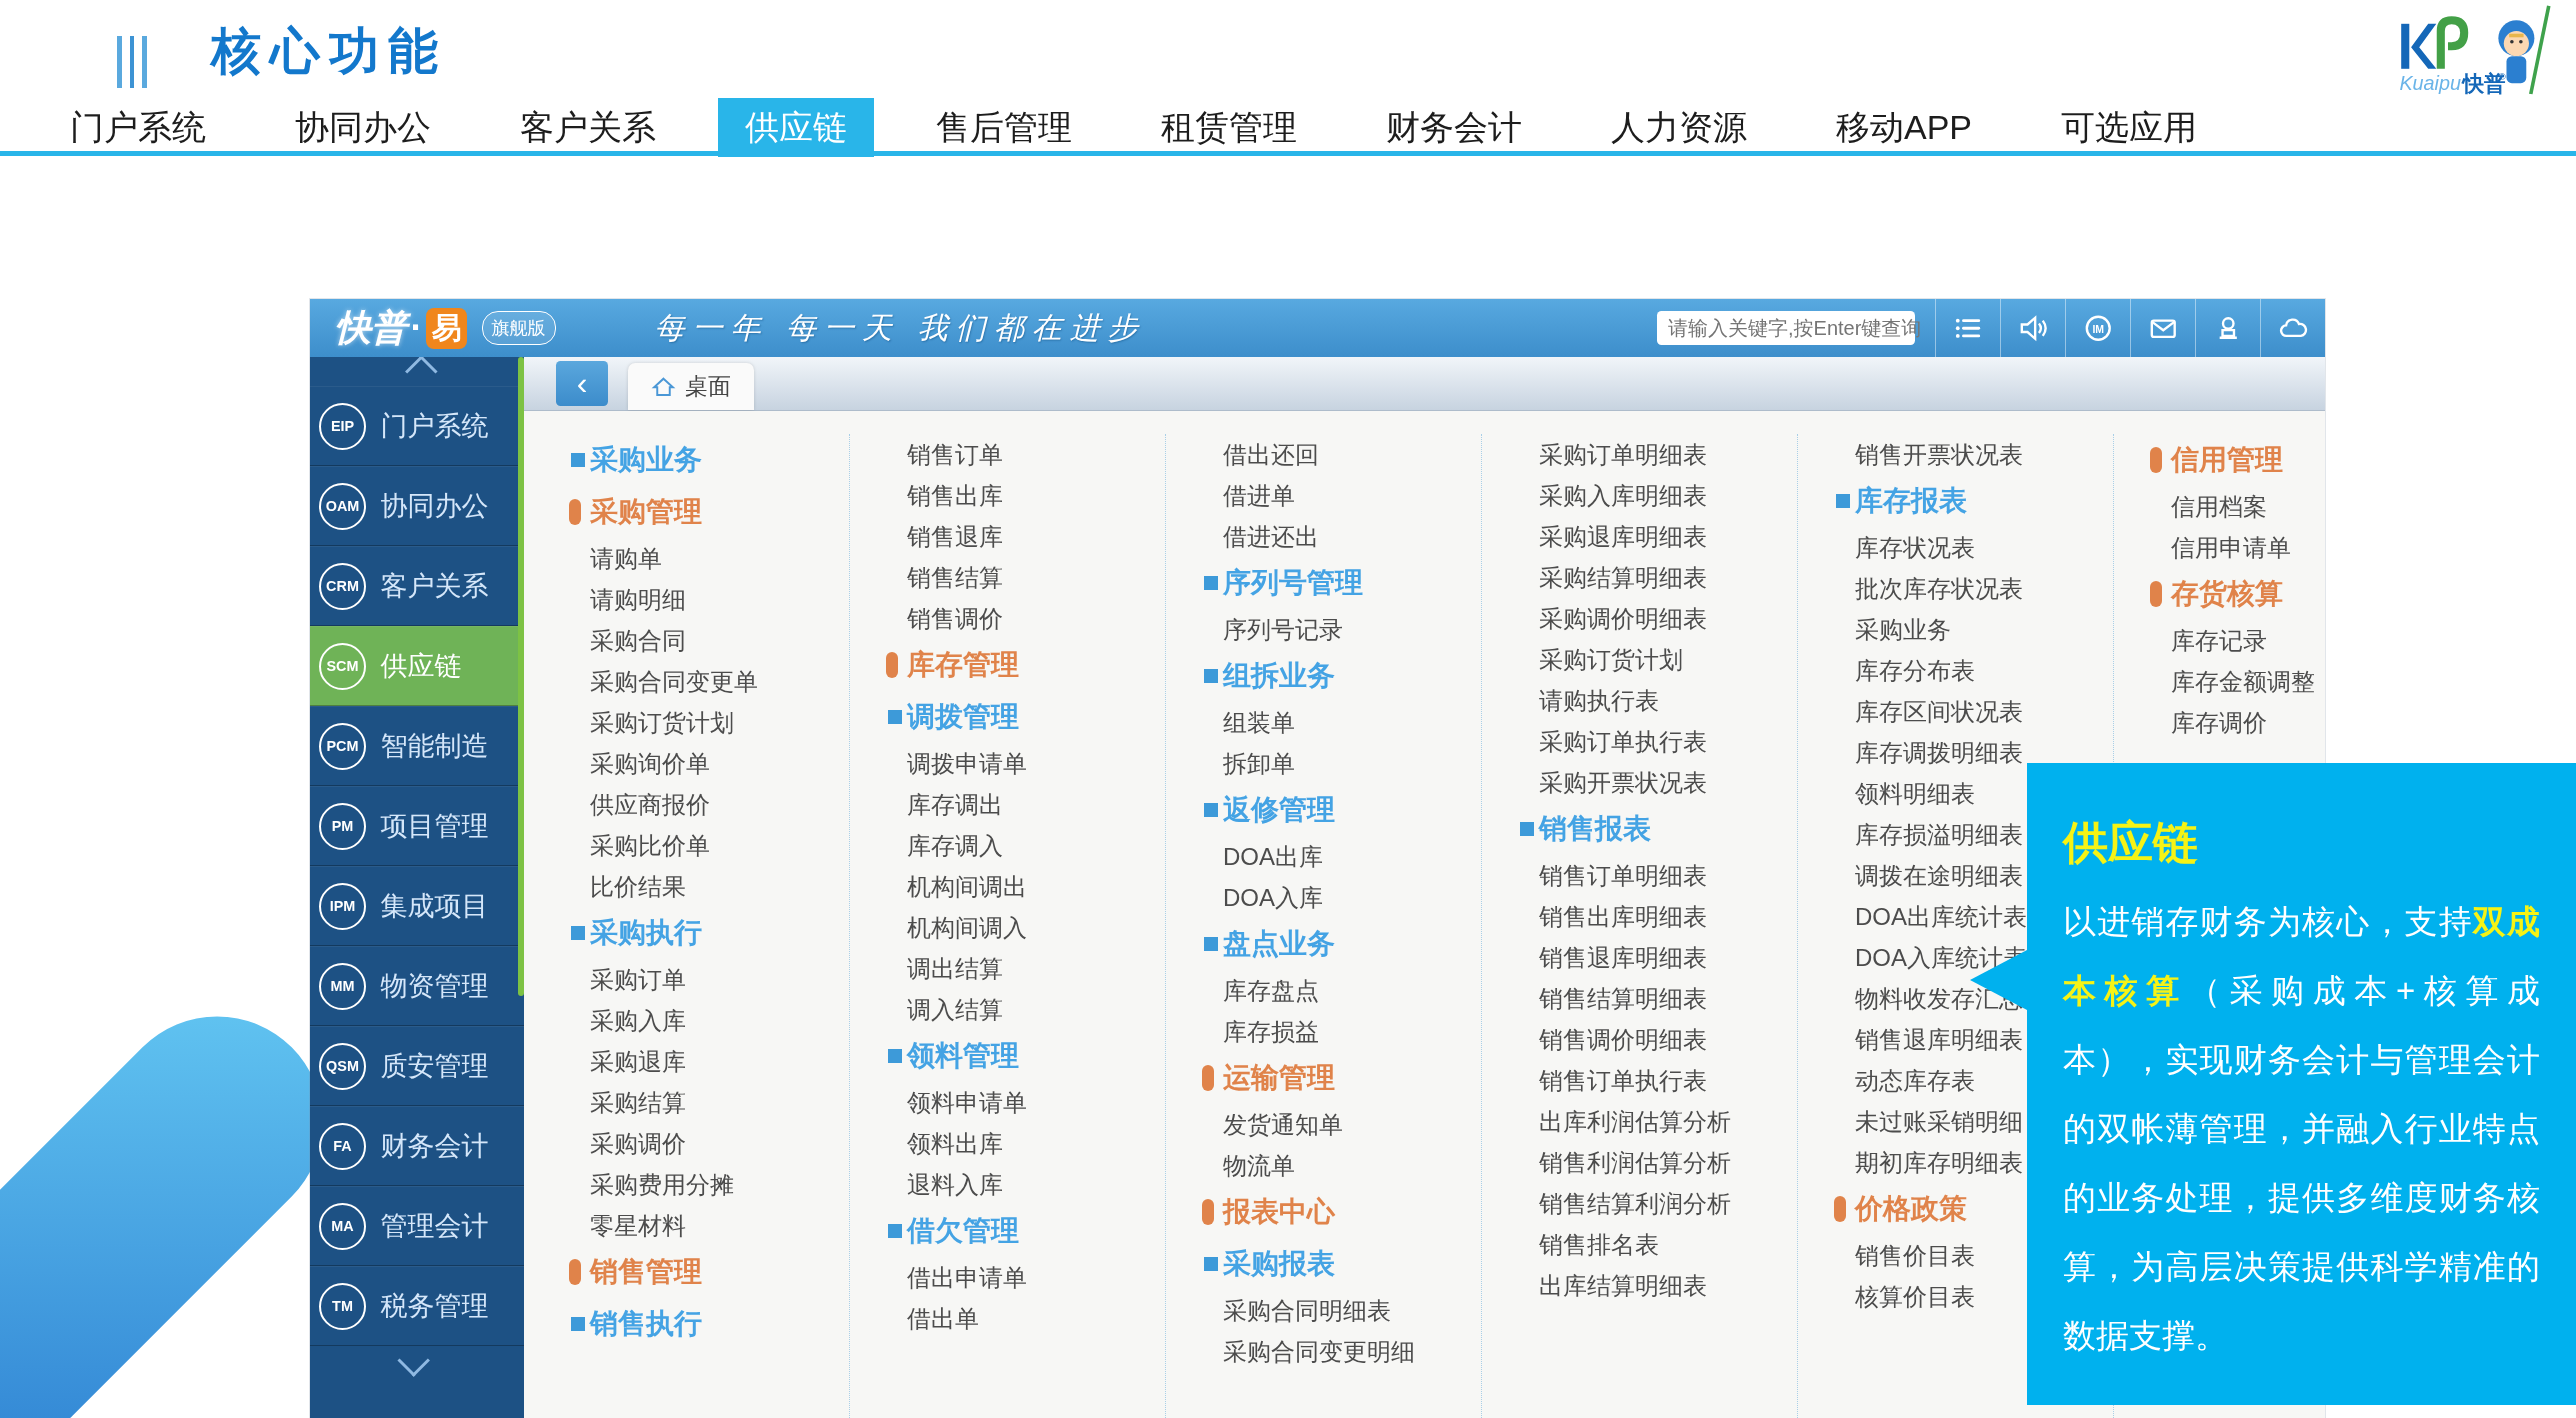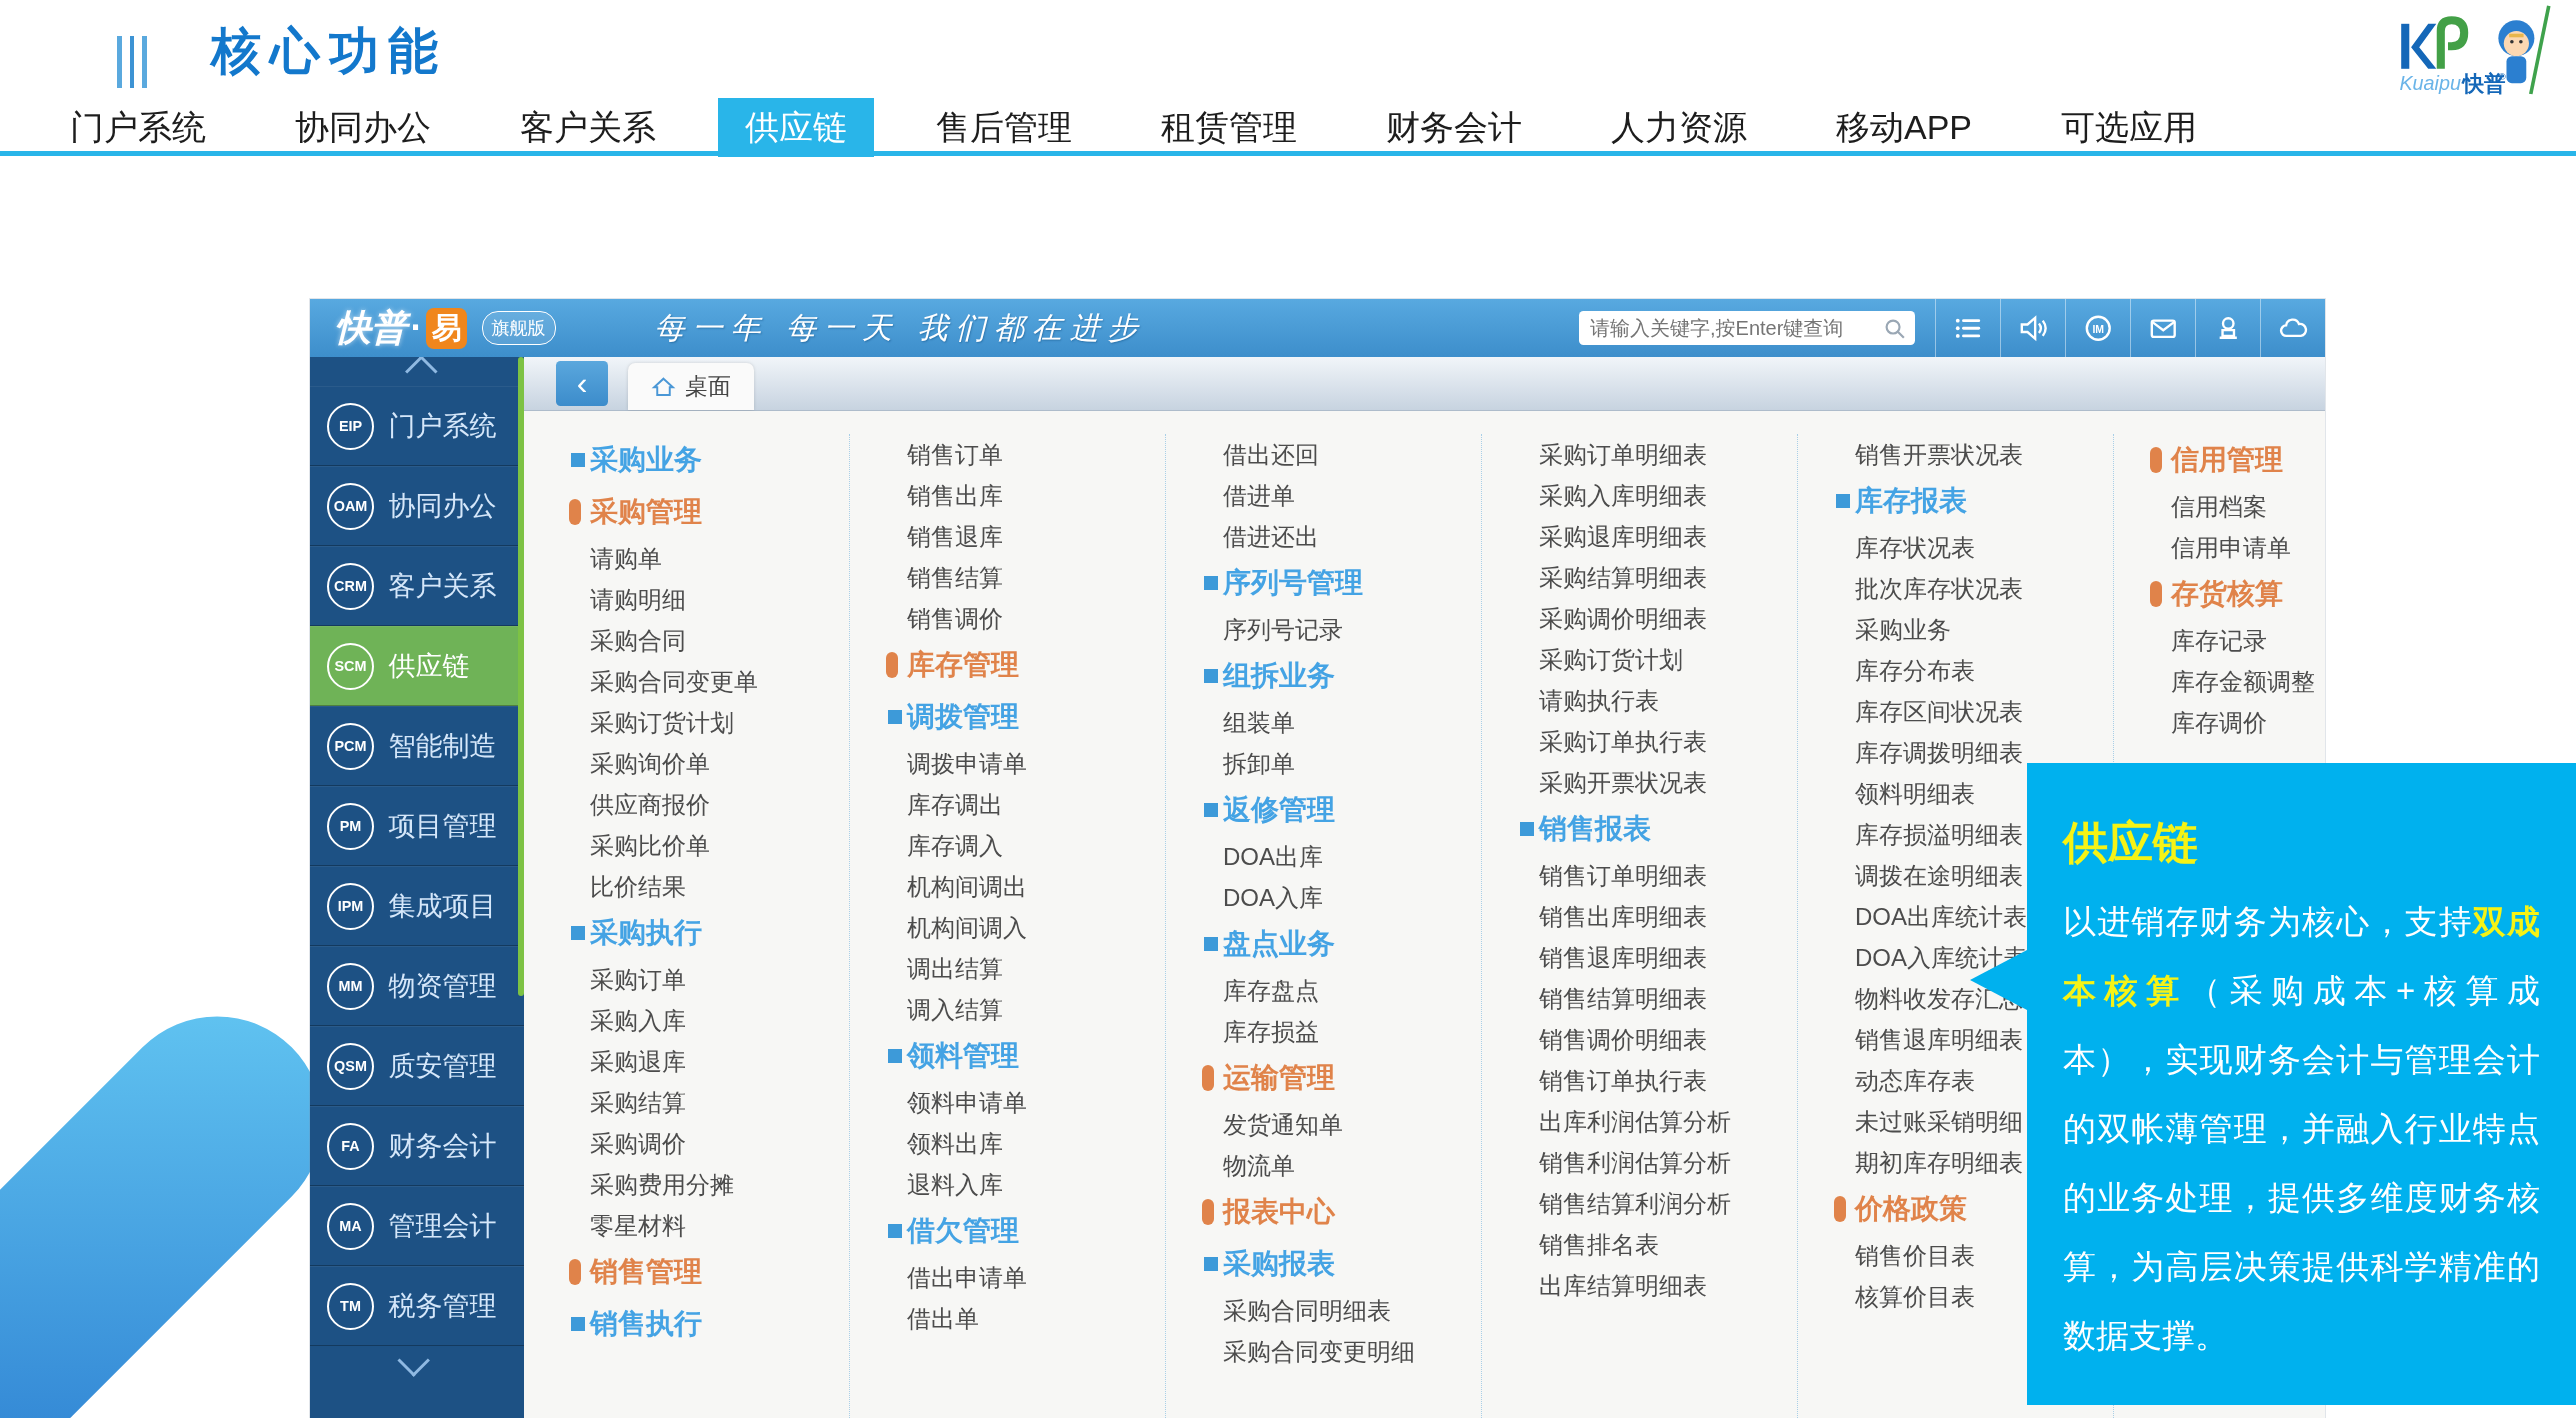--- a/index.html
+++ b/index.html
@@ -35,21 +35,21 @@
             color:#fff;box-sizing:border-box}
   .brand{margin-left:25px;font-size:36px;font-weight:bold;font-style:italic;
          text-shadow:0 0 5.4px rgba(255,255,255,.6)}
   .brand-dot{font-size:36px;font-weight:bold;margin:0 3.6px}
   .yi-badge{width:41px;height:41px;background:#f0861c;border-radius:8px;display:grid;
             place-items:center;font-size:30px;font-weight:bold}
   .edition{margin-left:14.4px;border:1.8px solid #fff;border-radius:16px;font-size:18px;
            padding:3.6px 9px;background:rgba(255,255,255,.12)}
   .slogan{margin-left:99px;font-size:30px;font-style:italic;letter-spacing:8px;
           font-family:"DejaVu Serif","Liberation Serif",serif;text-shadow:0.9px 0.9px 1.8px rgba(0,60,110,.4)}
-  .search{margin-left:auto;width:336px;height:34px;background:#fff;border-radius:4.5px;
+  .search{margin-left:auto;width:258px;height:34px;background:#fff;border-radius:4.5px;
           display:flex;align-items:center;padding:7px 9px;box-sizing:border-box}
   .search input{border:none;outline:none;flex:1;font-size:20px;color:#777;background:transparent;
                 font-family:inherit}
   .win-icons{display:flex;height:100%;margin-left:20px}
   .win-icon{width:64px;height:100%;display:grid;place-items:center;
             border-left:0.9px solid rgba(255,255,255,.45);cursor:pointer}
   .win-icon svg{width:30.5px;height:30.5px}
 
   
   .strip{position:absolute;left:214px;top:58px;right:0;height:54px;
@@ -62,21 +62,21 @@
             padding:0 23px;display:flex;align-items:center;gap:9px;font-size:23px;color:#444;
             box-shadow:0 0 3.6px rgba(0,0,0,.15);cursor:pointer}
   .desk-tab svg{width:25px;height:25px}
 
   
   .sidebar{position:absolute;left:0;top:58px;width:214px;bottom:0;background:#1d5184;overflow:hidden}
   .side-chevron{height:29px;display:grid;place-items:center;cursor:pointer}
   .chev{width:20px;height:20px;border-top:3.6px solid #8fb9e2;border-right:3.6px solid #8fb9e2}
   .chev.up{transform:rotate(-45deg) translate(2.7px,2.7px)}
   .chev.down{transform:rotate(135deg) translate(2.7px,2.7px)}
-  .side-item{height:80px;display:flex;align-items:center;padding-left:17px;gap:14.4px;
+  .side-item{height:80px;display:flex;align-items:center;padding-left:9px;gap:14.4px;
              border-bottom:0.9px solid rgba(0,0,0,.28);border-top:0.9px solid rgba(255,255,255,.06);
              cursor:pointer;box-sizing:border-box}
   .side-item.active{background:#6fb357}
   .badge-circle{width:47px;height:47px;border:2.7px solid #fff;border-radius:50%;color:#fff;
                 display:grid;place-items:center;font-size:14.4px;font-weight:bold;flex:none;box-sizing:border-box}
   .side-label{color:#d5e7fa;font-size:27px;white-space:nowrap}
   .side-item.active .side-label{color:#fff}
   .side-scrollthumb{position:absolute;right:0;top:0;width:6.3px;height:639px;background:#7dc244;
                     border-radius:3.6px}
 

